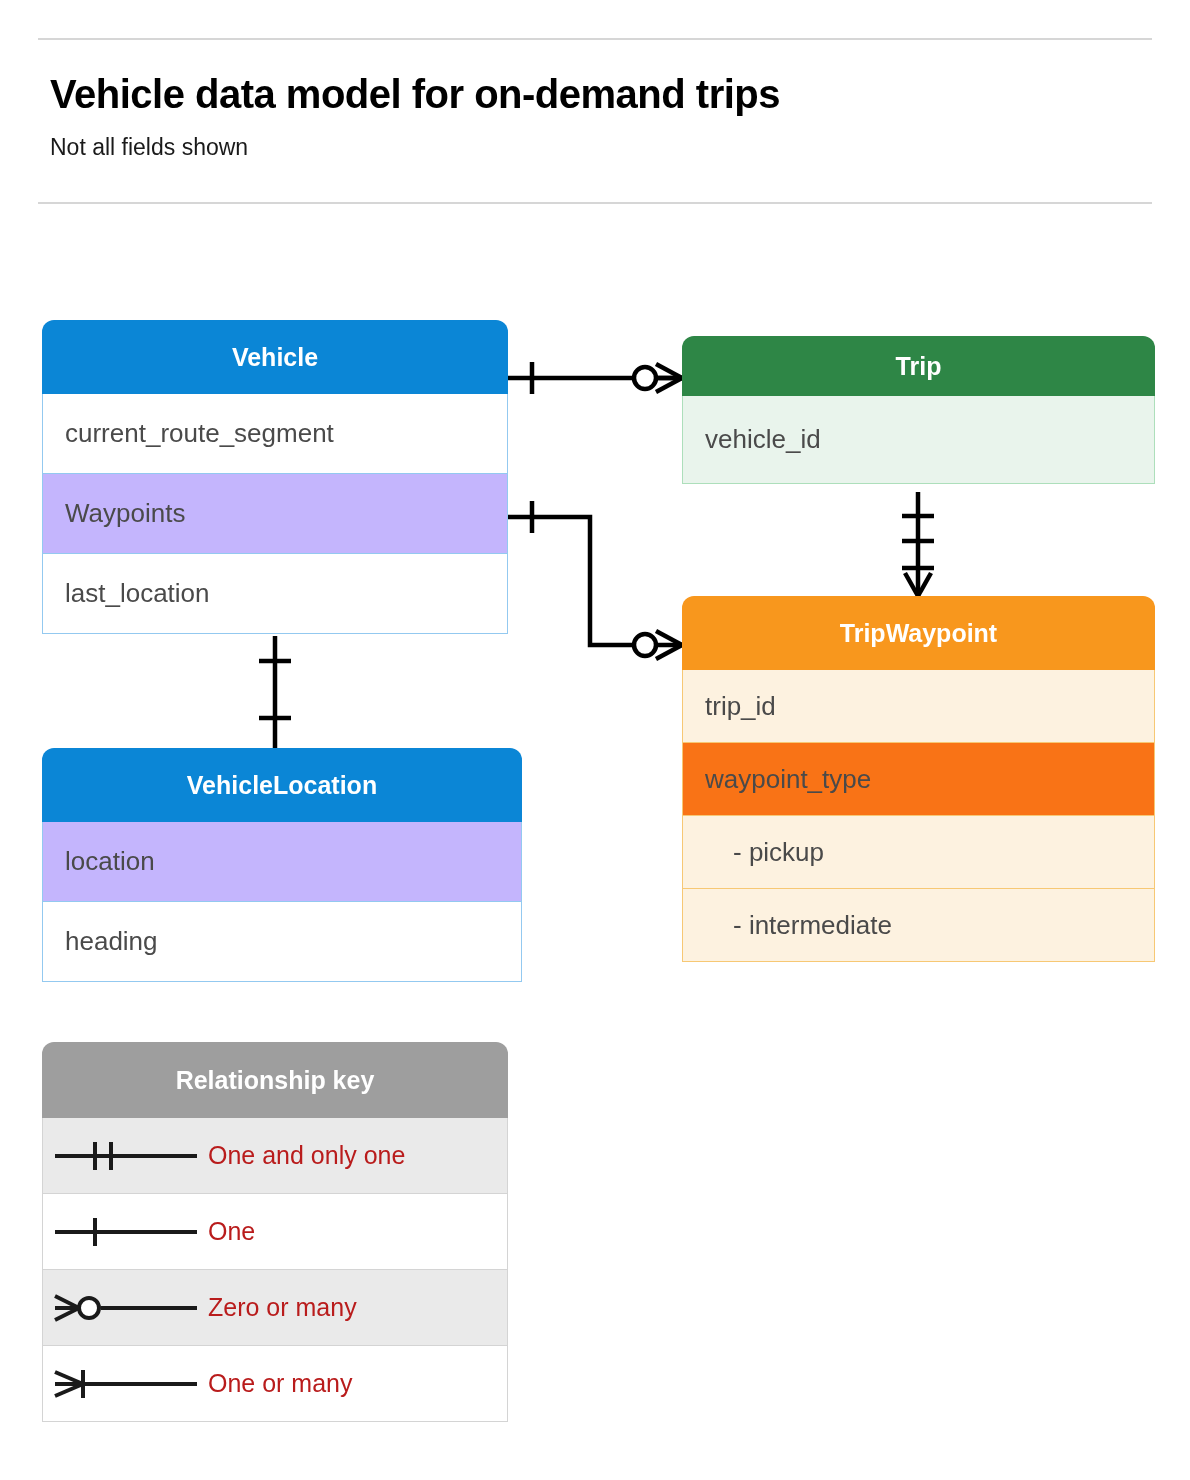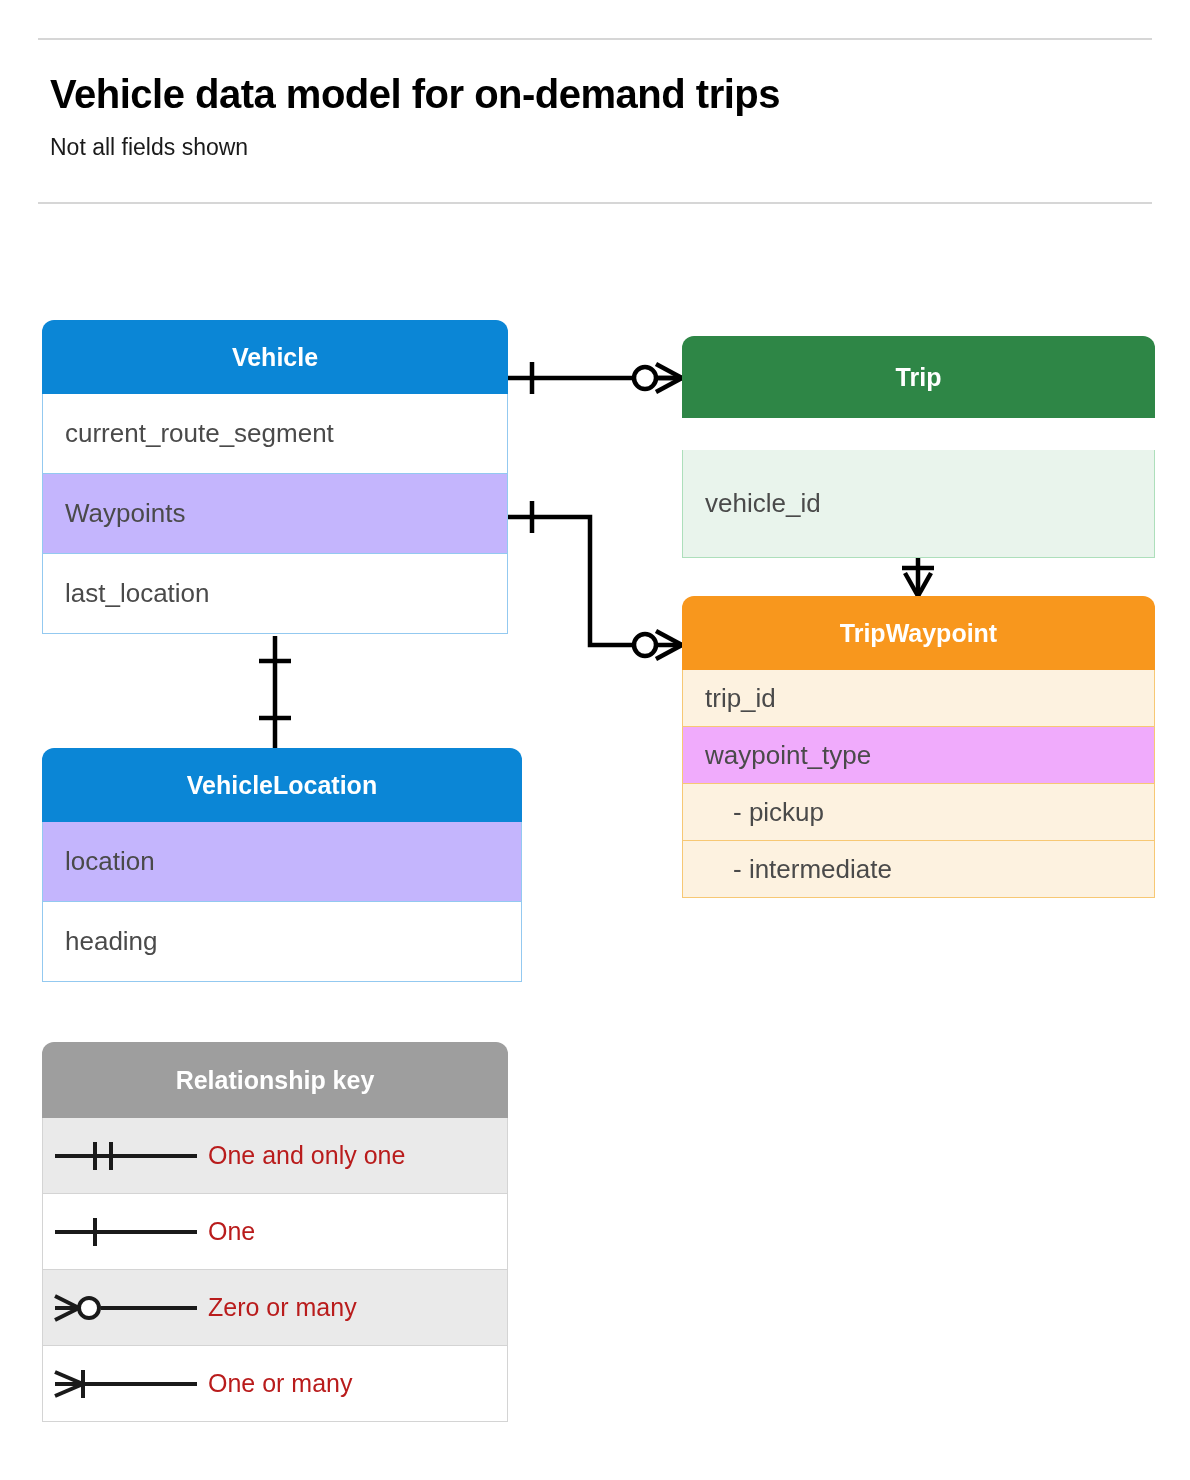--- a/index.html
+++ b/index.html
@@ -80,40 +80,40 @@
   .e-blue .entity-row    { border-color: #93c9f0; background: #ffffff; }
   .e-blue .entity-row.alt{ background: #c4b5fd; }
 
   
   .e-green .entity-header { background: #2E8646; }
   .e-green .entity-row    { border-color: #addfbb; background: #ffffff; }
   .e-green .entity-row.alt{ background: #e9f4ec; }
 
   
   .e-orange .entity-header { background: #F8971D; }
-  .e-orange .entity-row    { border-color: #f7c874; background: #f0abfc; }
+  .e-orange .entity-row    { border-color: #f7c874; background: #f97316; }
   .e-orange .entity-row.alt{ background: #fdf2e0; }
 
   
   .e-grey .entity-header { background: #9e9e9e; }
   .e-grey .entity-row    { border-color: #d4d4d4; background: #ffffff; padding-left: 0; }
   .e-grey .entity-row.alt{ background: #eaeaea; }
 
   
   #entity-vehicle          { left: 42px;  top: 320px;  width: 466px; }
   #entity-vehicle .entity-header { height: 74px; }
   #entity-vehicle .entity-row    { height: 80px; }
 
   #entity-trip             { left: 682px; top: 336px;  width: 473px; }
-  #entity-trip .entity-header { height: 82px; }
-  #entity-trip .entity-row    { height: 108px; margin-top: 32px; }
+  #entity-trip .entity-header { height: 60px; }
+  #entity-trip .entity-row    { height: 88px; }
 
   #entity-tripwaypoint     { left: 682px; top: 596px;  width: 473px; }
   #entity-tripwaypoint .entity-header { height: 74px; }
-  #entity-tripwaypoint .entity-row    { height: 57px; }
+  #entity-tripwaypoint .entity-row    { height: 73px; }
 
   #entity-vehiclelocation  { left: 42px;  top: 748px;  width: 480px; }
   #entity-vehiclelocation .entity-header { height: 74px; }
   #entity-vehiclelocation .entity-row    { height: 80px; }
 
   #entity-legend           { left: 42px;  top: 1042px; width: 466px; }
   #entity-legend .entity-header { height: 76px; font-size: 25px; }
   #entity-legend .entity-row    { height: 76px; }
 
   .legend-symbol {

